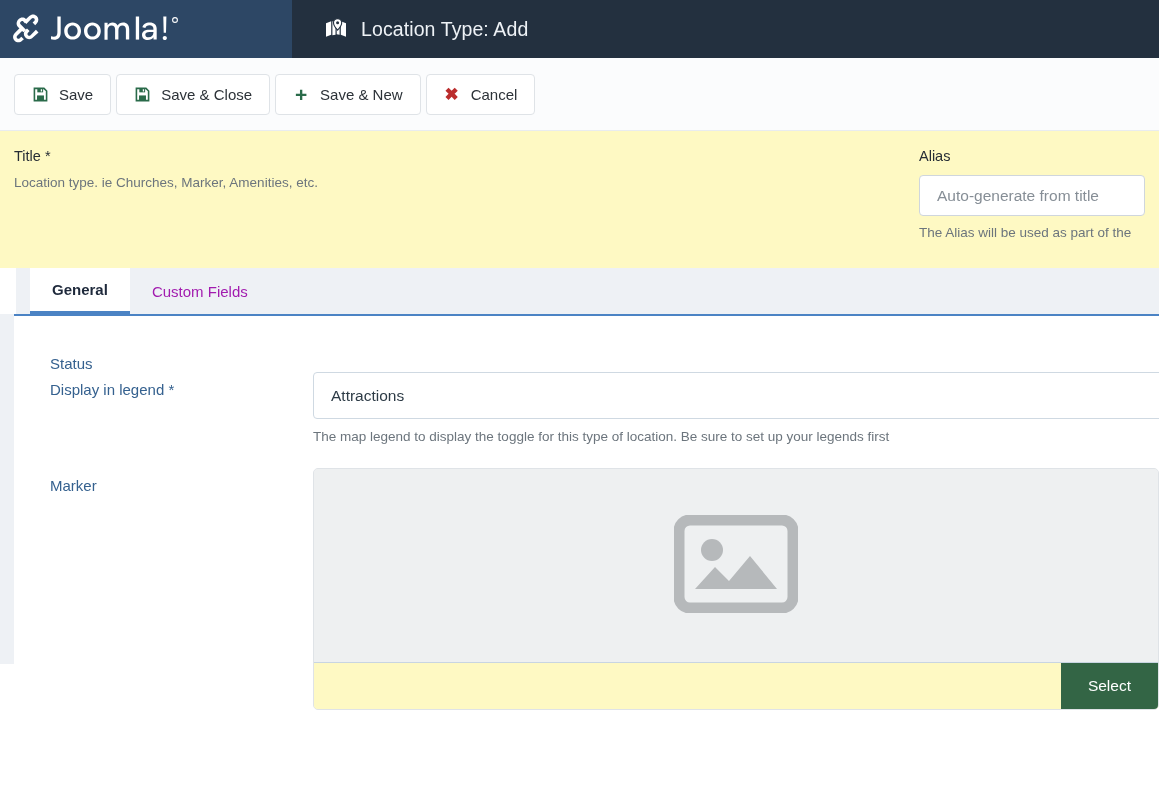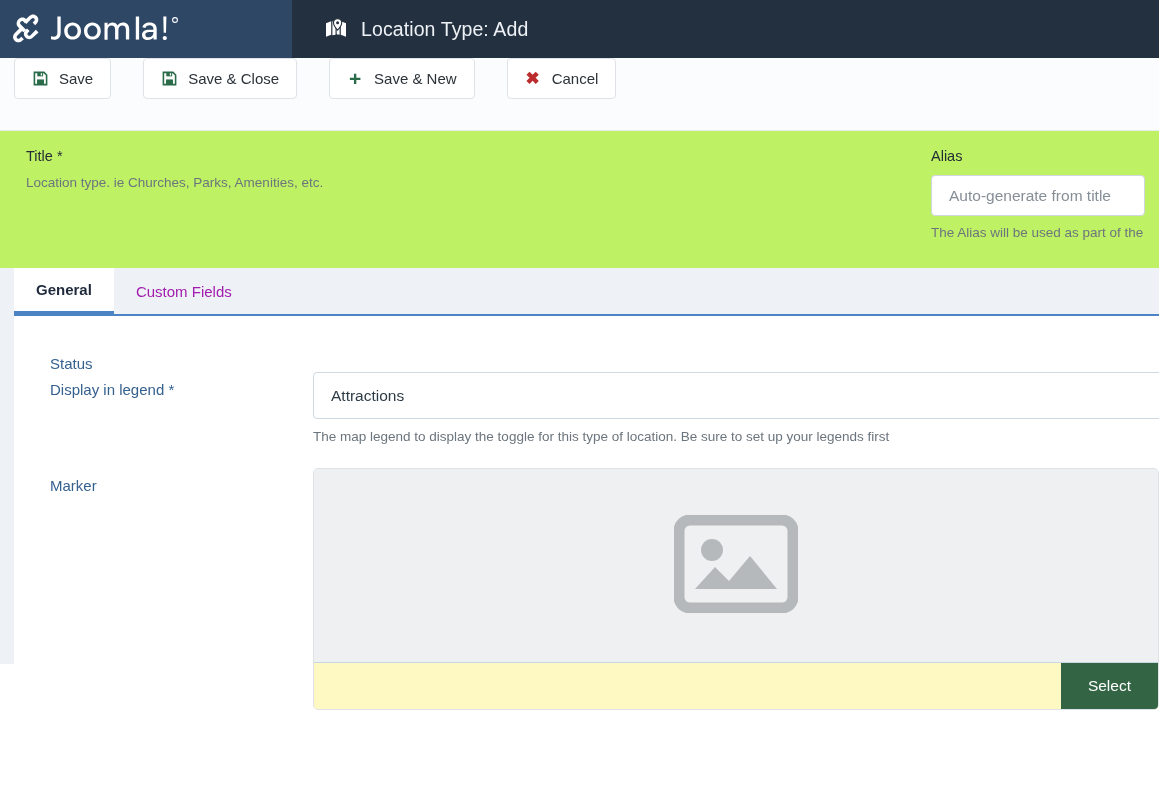--- a/index.html
+++ b/index.html
@@ -44,23 +44,23 @@
     font-weight: 400;
     letter-spacing: 0.1px;
     white-space: nowrap;
   }
 
   
   .toolbar {
     height: 73px;
     background: #fbfcfd;
     display: flex;
-    align-items: flex-start;
+    align-items: center;
     padding-left: 14px;
-    gap: 32px;
+    gap: 5px;
     border-bottom: 1px solid #e9ecef;
   }
   .tb-btn {
     height: 41px;
     background: #ffffff;
     border: 1px solid #dfe3e7;
     border-radius: 4px;
     display: flex;
     align-items: center;
     gap: 11px;
@@ -70,22 +70,22 @@
     cursor: pointer;
     white-space: nowrap;
     font-family: "Liberation Sans", sans-serif;
   }
   .tb-icon { display: flex; align-items: center; justify-content: center; width: 16px; height: 16px; }
   .tb-icon.plus { color: #2a6b4a; font-size: 21px; font-weight: 700; line-height: 1; }
   .tb-icon.times { color: #bb2d2d; font-size: 17px; font-weight: 700; line-height: 1; }
 
   
   .subhead {
-    background: #bef264;
-    padding: 17px 0 0 12px;
+    background: #fef9c3;
+    padding: 17px 0 0 0;
     position: relative;
     height: 137px;
   }
   .subhead-inner {
     display: flex;
     padding: 0 14px;
     gap: 34px;
   }
   .field-title-wrap { width: 871px; flex: 0 0 871px; }
   .field-alias-wrap { flex: 1; min-width: 0; }
@@ -112,21 +112,21 @@
   .text-input::placeholder { color: #868e96; }
   .field-help {
     font-size: 13.5px;
     color: #6c757d;
     margin-top: 9px;
     white-space: nowrap;
     overflow: hidden;
   }
 
   
-  .tabs-region { background: #ffffff; padding-left: 14px; position: relative; }
+  .tabs-region { background: #ffffff; padding-left: 30px; position: relative; }
   .tabs-strip {
     display: flex;
     align-items: flex-end;
     height: 46px;
     background: #eef1f5;
     margin-left: -14px;
     padding-left: 14px;
   }
   .tab {
     height: 46px;
@@ -314,21 +314,21 @@
 </div>
 
 <div class="subhead">
   <div class="subhead-inner">
 
     <div class="field-title-wrap">
       <label class="sub-label">
         <span>Title</span>
         <span class="req">*</span>
       </label>
-      <div class="field-help">Location type. ie Churches, Parks, Amenities, etc.</div>
+      <div class="field-help">Location type. ie Churches, Marker, Amenities, etc.</div>
     </div>
 
     <div class="field-alias-wrap">
       <label class="sub-label">Alias</label>
       <input class="text-input" type="text" placeholder="Auto-generate from title" style="">
       <div class="field-help">The Alias will be used as part of the</div>
     </div>
 
   </div>
 </div>

